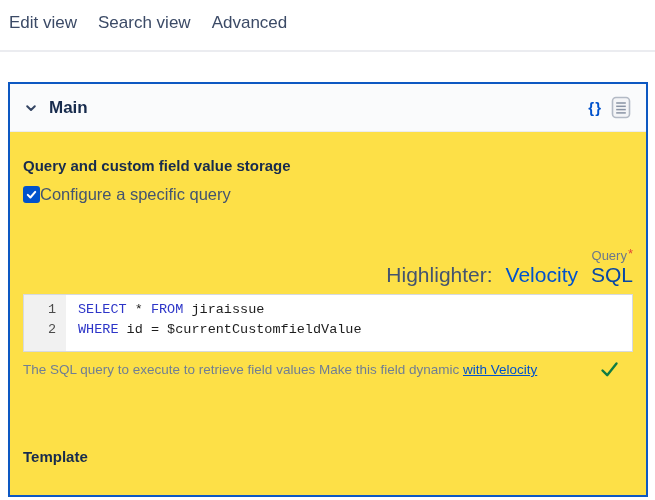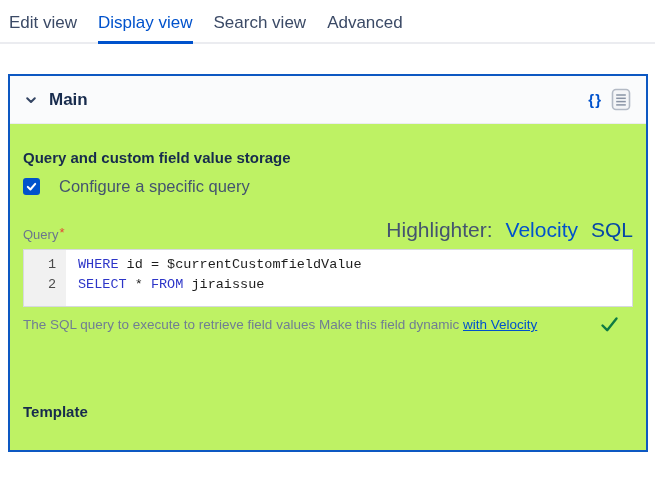--- a/index.html
+++ b/index.html
@@ -13,32 +13,32 @@
   }
 
   
   .tabbar {
     display: flex; gap: 21px;
     padding: 13px 8px 0 9px;
     border-bottom: 2px solid #ebecf0;
   }
   .tab {
     font-size: 17px; color: #3b4a66;
-    padding-bottom: 8px; cursor: pointer;
+    padding-bottom: 16px; cursor: pointer;
     border-bottom: 3px solid transparent;
     margin-bottom: -2px;
     white-space: nowrap;
   }
   .tab.active { color: #0052CC; border-bottom-color: #0052CC; }
 
   
   .panel {
     margin: 30px 7px 0 8px;
     border: 2px solid #0d58c2;
-    background: #bef264;
+    background: #fde047;
   }
   .panel-header {
     display: flex; align-items: center;
     height: 48px;
     padding: 0 15px 0 14px;
     background: #fafbfc;
     border-bottom: 1px solid #ebecf0;
     cursor: pointer;
   }
   .chevron { margin-right: 11px; display: flex; }
@@ -48,35 +48,36 @@
   .notes-btn { display: flex; cursor: pointer; }
 
   .panel-body { padding: 25px 13px 26px 13px; }
 
   .section-heading {
     font-size: 15px; font-weight: 700; color: #172B4D;
     margin: 0 0 11px 0;
   }
 
   
-  .cb-row { display: flex; align-items: center; gap: 19px; cursor: pointer; }
+  .cb-row { display: flex; align-items: center; gap: 0; cursor: pointer; }
   .cb-label { font-size: 16.5px; color: #44546f; }
   .cb {
     width: 17px; height: 17px; flex: none;
     border-radius: 3px; position: relative;
     display: flex; align-items: center; justify-content: center;
   }
   .cb.on { background: #0052CC; }
   .cb.on svg { display: block; }
   .cb.off { background: #fafbfc; border: 2px solid #dfe1e6; }
 
   
   .query-row {
-    display: flex; align-items: flex-end; justify-content: space-between;
-    margin-top: 22px;
+    display: flex; align-items: flex-end; justify-content: flex-end;
+    margin-top: 44px;
+    flex-direction: column;
   }
   .field-label { font-size: 13px; color: #6B778C; }
   .req { color: #e34935; position: relative; top: -2px; margin-left: 1px; }
   .highlighter { display: flex; align-items: baseline; gap: 13px; font-size: 21px; }
   .hl-caption { color: #44546f; }
   .hl-link { color: #0052CC; cursor: pointer; }
   .hl-selected { color: #0747A6; font-weight: 400; cursor: pointer; }
 
   
   .editor {
@@ -113,21 +114,20 @@
 
   
   .template-section { margin-top: 70px; }
   .template-section .section-heading { margin-bottom: 4px; }
 </style>
 </head>
 <body>
 
 <div class="tabbar">
   <div class="tab">Edit view</div>
-  <div class="tab active">Display view</div>
   <div class="tab">Search view</div>
   <div class="tab">Advanced</div>
 </div>
 
 <div class="panel">
 
   <div class="panel-header">
     <span class="chevron">
       <svg width="14" height="14" viewBox="0 0 14 14" fill="none">
         <path d="M3.2 5.2 L7 9 L10.8 5.2" stroke="#344563" stroke-width="2" stroke-linecap="round" stroke-linejoin="round"></path>
@@ -171,22 +171,22 @@
         <span class="hl-selected">SQL</span>
       </span>
     </div>
 
     <div class="editor">
       <div class="gutter">
           <div class="ln">1</div>
           <div class="ln">2</div>
         </div>
       <div class="code">
+          <div class="cl"><span class="tok-keyword">SELECT</span><span class="tok-plain"> * </span><span class="tok-keyword">FROM</span><span class="tok-plain"> jiraissue</span></div>
           <div class="cl"><span class="tok-keyword">WHERE</span><span class="tok-plain"> id = $currentCustomfieldValue</span></div>
-          <div class="cl"><span class="tok-keyword">SELECT</span><span class="tok-plain"> * </span><span class="tok-keyword">FROM</span><span class="tok-plain"> jiraissue</span></div>
         </div>
     </div>
 
     <div class="help-row">
       <span class="help-text">
         <span>The SQL query to execute to retrieve field values Make this field dynamic</span>
         <span class="help-link">with Velocity</span>
       </span>
       <span class="valid-check">
         <svg width="19" height="17" viewBox="0 0 19 17" fill="none">

